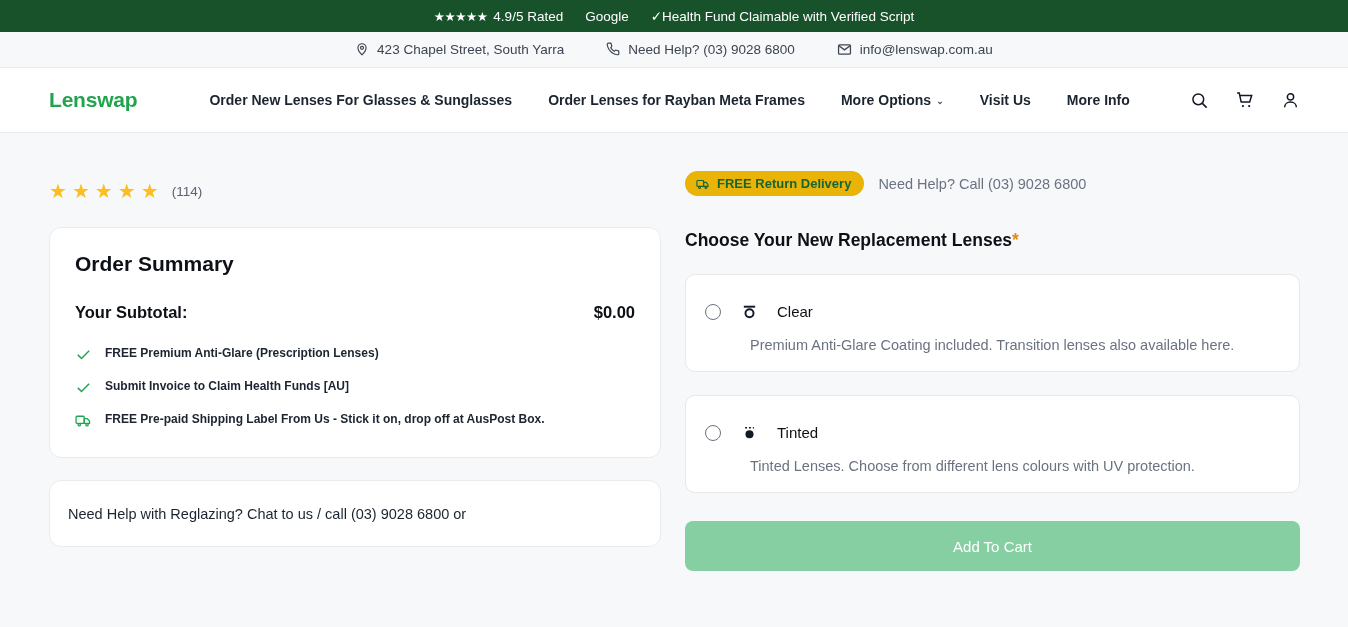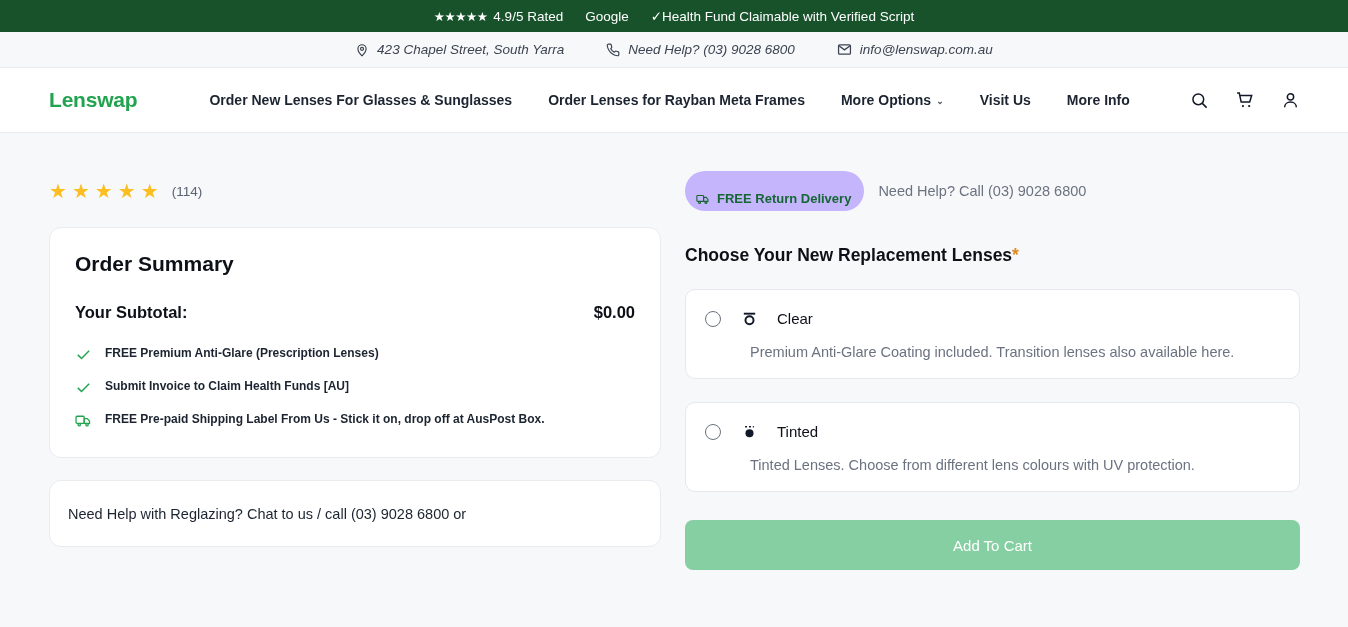--- a/index.html
+++ b/index.html
@@ -30,21 +30,21 @@
     height: 36px;
     background: #f7f8fa;
     border-bottom: 1px solid #e8eaed;
     display: flex;
     align-items: center;
     justify-content: center;
     gap: 42px;
     font-size: 13.5px;
     color: #3c4451;
   }
-  .contact-item { display: flex; align-items: center; gap: 8px; font-style: italic; }
+  .contact-item { display: flex; gap: 8px; }
   .contact-item svg { display: block; }
 
   
   .site-header {
     height: 65px;
     background: #ffffff;
     border-bottom: 1px solid #e8eaed;
     display: flex;
     align-items: center;
     padding: 0 48px 0 49px;
@@ -129,43 +129,43 @@
 
   .help-card { padding: 22px 18px 20px 18px; margin-top: 22px; }
   .help-text { font-size: 14.5px; color: #1b2430; line-height: 1.62; }
 
   
   .badge-row { display: flex; align-items: center; gap: 14px; }
   .free-badge {
     display: inline-flex;
     align-items: center;
     gap: 7px;
-    background: #c4b5fd;
+    background: #eab308;
     color: #166534;
     border-radius: 999px;
-    padding: 20px 13px 5px 11px;
+    padding: 5px 13px 5px 11px;
     font-size: 13px;
     font-weight: bold;
   }
   .free-badge svg { display: block; }
   .help-inline { font-size: 14.5px; color: #6b7280; }
 
   .section-title {
     font-size: 17.5px;
     font-weight: bold;
     color: #0d1117;
     margin-top: 34px;
   }
   .req-star { color: #e08a1e; }
 
   .option-card {
     background: #ffffff;
     border: 1px solid #e6e8ec;
     border-radius: 10px;
-    padding: 18px 20px 18px 19px;
+    padding: 26px 20px 18px 19px;
     margin-top: 23px;
   }
   .option-head { display: flex; align-items: center; gap: 16px; }
   .radio {
     width: 16px; height: 16px;
     border: 1.5px solid #6b7280;
     border-radius: 50%;
     flex: none;
     background: #fff;
     cursor: pointer;

